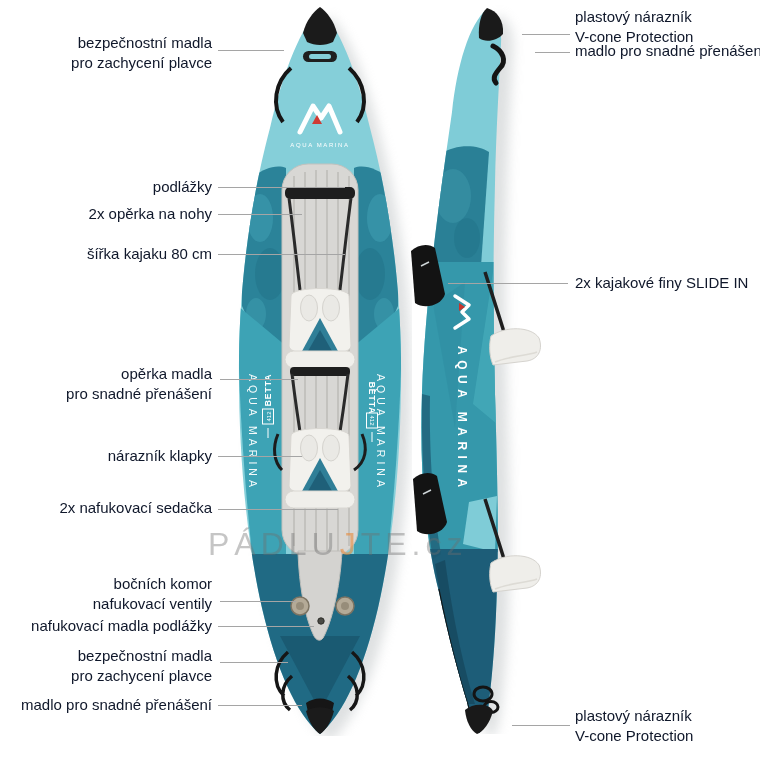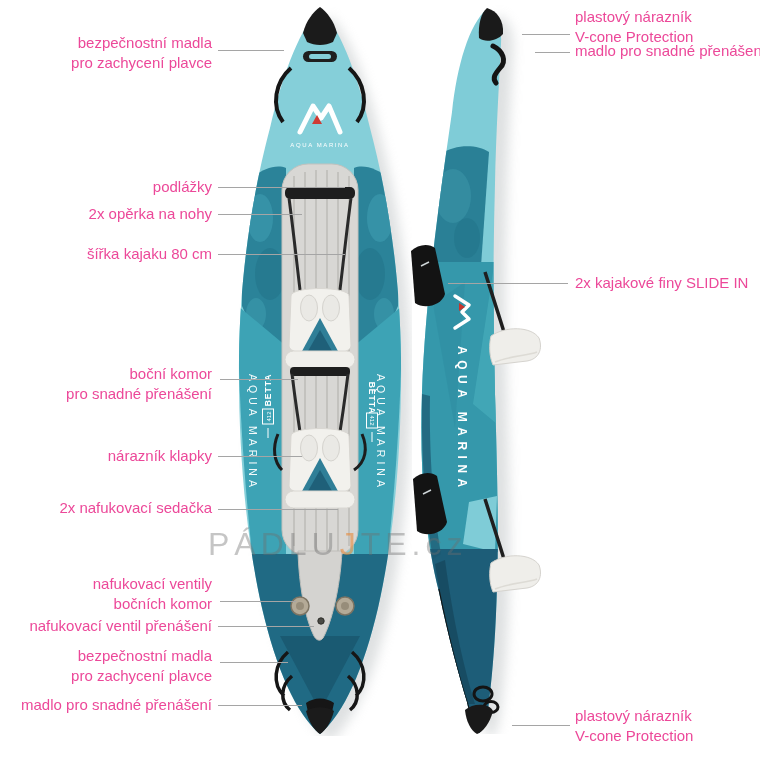--- a/index.html
+++ b/index.html
@@ -1,20 +1,20 @@
 <!DOCTYPE html>
 <html><head>
 <meta charset="utf-8">
 <style>
   html,body{margin:0;padding:0;background:#fff;}
   .canvas{position:relative;width:760px;height:760px;background:#ffffff;overflow:hidden;
           font-family:"Liberation Sans",sans-serif;}
   svg.kayak{position:absolute;z-index:2;}
   .callout{position:absolute;z-index:6;transform:translateY(-50%);
-           font-size:15px;color:#ec4899;line-height:1.32;white-space:nowrap;}
+           font-size:15px;color:#0f172a;line-height:1.32;white-space:nowrap;}
   .callout.left{right:548px;text-align:right;}
   .callout.right{left:575px;text-align:left;}
   .leader{position:absolute;z-index:5;height:1px;background:#a5a5a5;}
   .watermark{position:absolute;z-index:8;left:208px;top:526px;
              font-size:32px;font-weight:normal;letter-spacing:5px;
              color:rgba(110,110,110,.40);pointer-events:none;white-space:nowrap;}
   .watermark .wm-accent{color:rgba(232,138,58,.60);}
 </style>
 </head>
 <body>
@@ -208,39 +208,39 @@
       <div class="leader" style="top: 187px; left: 218px; width: 127px;"></div>
       <div class="callout left" style="top: 214px; text-align: center;">
         <div>2x opěrka na nohy</div>
       </div>
       <div class="leader" style="top: 214px; left: 218px; width: 84px;"></div>
       <div class="callout left" style="top: 254px;">
         <div>šířka kajaku 80 cm</div>
       </div>
       <div class="leader" style="top: 254px; left: 218px; width: 127px;"></div>
       <div class="callout left" style="top: 384px;">
-        <div>boční komor</div>
+        <div>opěrka madla</div>
         <div>pro snadné přenášení</div>
       </div>
       <div class="leader" style="top: 379px; left: 220px; width: 78px;"></div>
       <div class="callout left" style="top: 456px;">
         <div>nárazník klapky</div>
       </div>
       <div class="leader" style="top: 456px; left: 218px; width: 84px;"></div>
       <div class="callout left" style="top: 508px;">
         <div>2x nafukovací sedačka</div>
       </div>
       <div class="leader" style="top: 509px; left: 218px; width: 120px;"></div>
       <div class="callout left" style="top: 594px;">
+        <div>bočních komor</div>
         <div>nafukovací ventily</div>
-        <div>bočních komor</div>
       </div>
       <div class="leader" style="top: 601px; left: 220px; width: 76px;"></div>
       <div class="callout left" style="top: 626px;">
-        <div>nafukovací ventil přenášení</div>
+        <div>nafukovací madla podlážky</div>
       </div>
       <div class="leader" style="top: 626px; left: 218px; width: 96px;"></div>
       <div class="callout left" style="top: 666px;">
         <div>bezpečnostní madla</div>
         <div>pro zachycení plavce</div>
       </div>
       <div class="leader" style="top: 662px; left: 220px; width: 68px;"></div>
       <div class="callout left" style="top: 705px;">
         <div>madlo pro snadné přenášení</div>
       </div>

